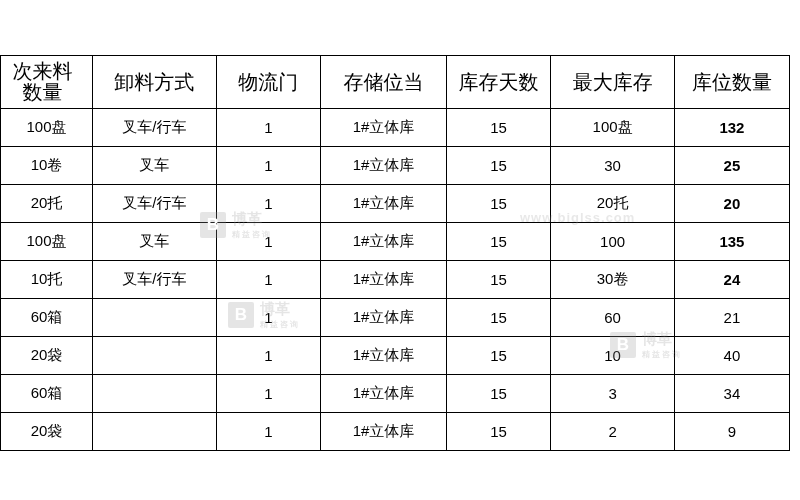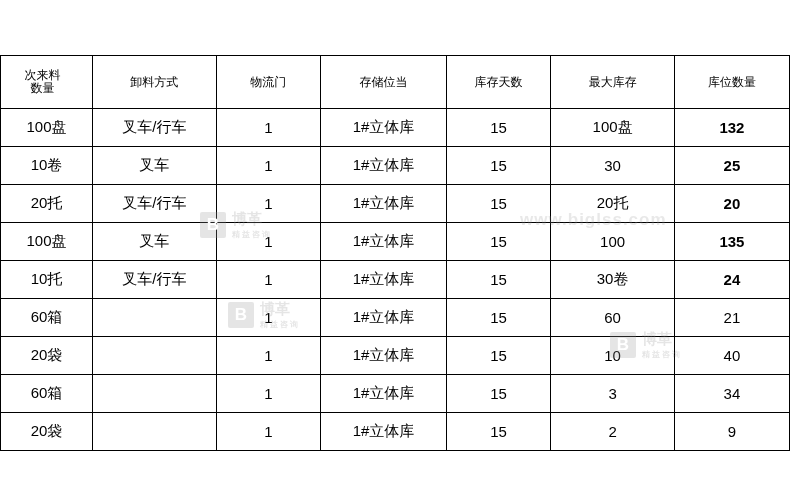--- a/index.html
+++ b/index.html
@@ -54,21 +54,21 @@
   }
   .wm-logo .cn small {
     display: block;
     font-size: 8px;
     letter-spacing: 2px;
     font-weight: bold;
     text-align: right;
   }
 
   .wm-a { left: 200px; top: 210px; }
-  .wm-b { left: 520px; top: 210px; font-size: 17px; }
+  .wm-b { left: 520px; top: 210px; font-size: 13px; }
   .wm-c { left: 228px; top: 300px; }
   .wm-d { left: 610px; top: 330px; }
 
   
   .bottom-strip {
     position: absolute;
     left: 0;
     right: 0;
     bottom: 0;
     height: 58px;
@@ -97,21 +97,21 @@
     font-size: 15px;
     color: #000000;
     padding: 0;
     height: 37px;
     vertical-align: middle;
     background: transparent;
   }
   table.grid th {
     font-weight: normal;
     height: 52px;
-    font-size: 12px;
+    font-size: 20px;
   }
   
   th.h-green { background: #e2efda; }
   th.h-plain { background: #ffffff; }
   
   td.c-blue { background: #d6dce4; font-weight: bold; }
   td.c-plain { background: #ffffff; margin-top: 36px; }
   td.transparent-cell { background: transparent; margin-left: 17px; }
 
   

